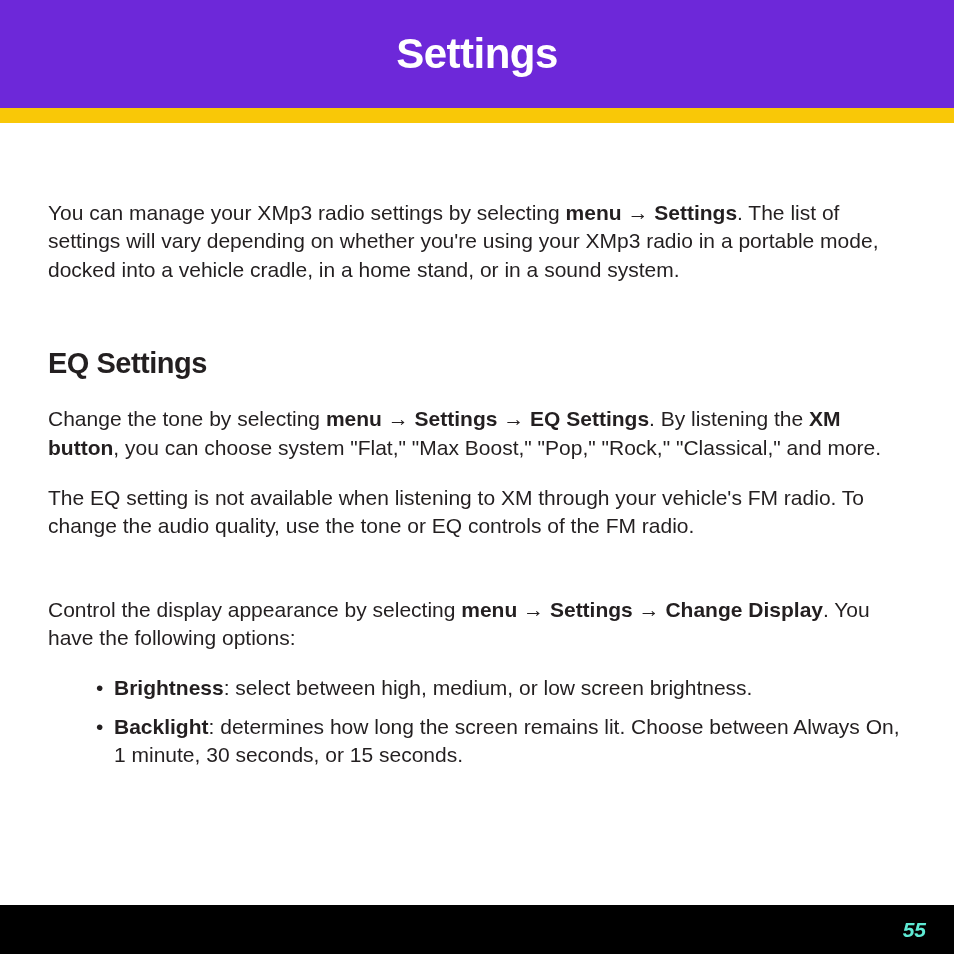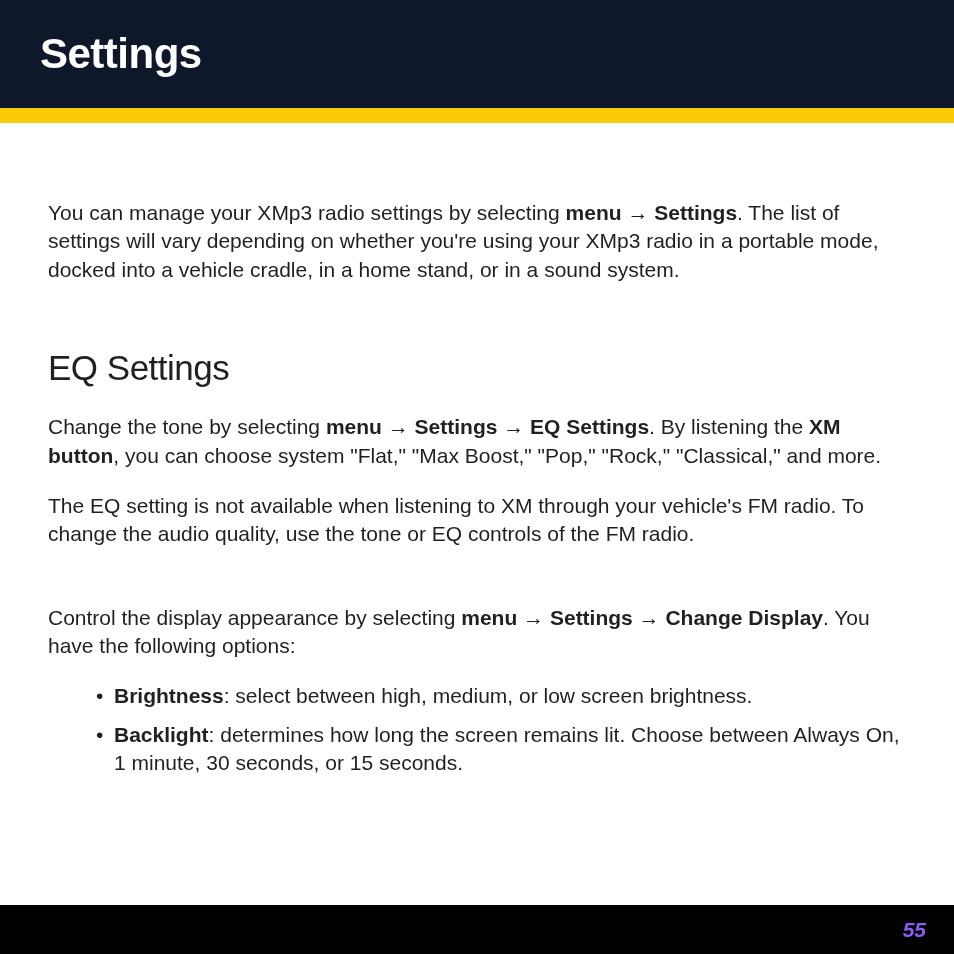--- a/index.html
+++ b/index.html
@@ -9,25 +9,26 @@
     }
     body {
       font-family: 'Segoe UI', 'Myriad Pro', Arial, sans-serif;
       width: 954px;
       height: 954px;
       background: #ffffff;
       position: relative;
       overflow: hidden;
     }
     .black-header {
-      background: #0f172a;
+      background: #6d28d9;
       padding: 28px 40px;
       height: 108px;
       display: flex;
       align-items: center;
+      justify-content: center;
     }
     .page-title {
       color: #ffffff;
       font-size: 42px;
       font-weight: 700;
       letter-spacing: -0.5px;
     }
     .yellow-bar {
       background: #f9c807;
       height: 15px;
@@ -37,22 +38,22 @@
       padding: 40px 48px 0 48px;
       color: #231f20;
       font-size: 21px;
       line-height: 1.35;
     }
     .intro {
       margin-bottom: 60px;
       margin-top: 36px;
     }
     .section-heading {
-      font-size: 35px;
-      font-weight: 400;
+      font-size: 29px;
+      font-weight: 700;
       margin-bottom: 22px;
       letter-spacing: -0.5px;
     }
     .para {
       margin-bottom: 22px;
     }
     .section {
       margin-bottom: 55px;
     }
     .bullet-list {
@@ -79,21 +80,21 @@
       left: 0;
       right: 0;
       background: #000000;
       height: 49px;
       display: flex;
       align-items: center;
       justify-content: flex-end;
       padding-right: 28px;
     }
     .page-number {
-      color: #8b5cf6;
+      color: #5eead4;
       font-size: 21px;
       font-weight: 700;
       font-style: italic;
     }
   </style>
 </head>
 <body>
 
 <div class="black-header">
   <h1 class="page-title">Settings</h1>

